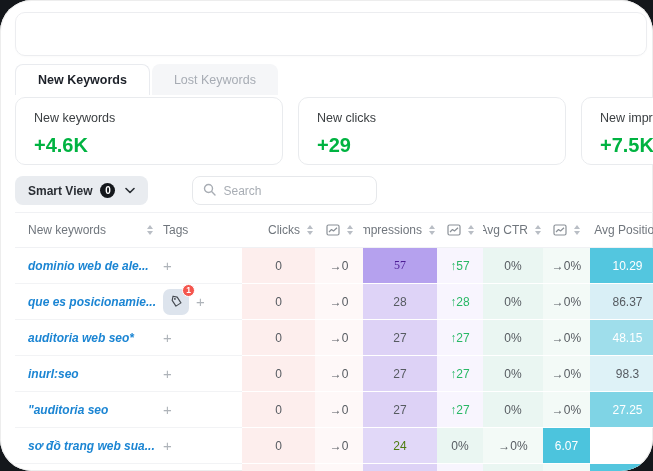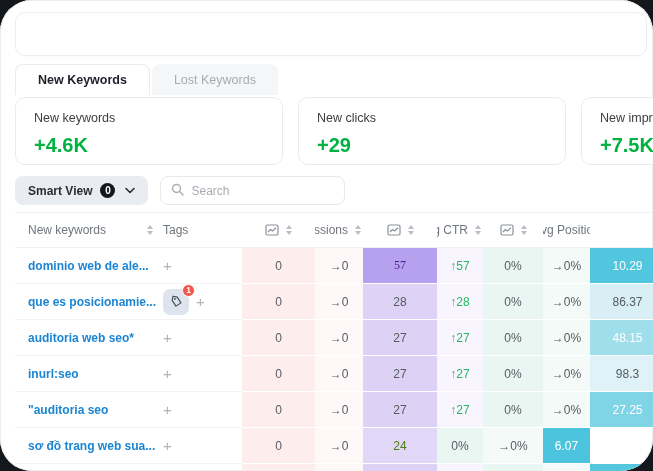--- a/index.html
+++ b/index.html
@@ -29,21 +29,21 @@
   .tab.inactive { background:#f5f6f8; color:#a7acb4; margin-left:2px; }
   
   .stats { position:absolute; left:15px; top:97px; display:flex; gap:15px; width:900px; }
   .stat-card {
     width:268px; height:68px; background:#fff; border:1px solid #e9ebee;
     border-radius:10px; padding:13px 18px; flex:0 0 auto; overflow:hidden;
   }
   .stat-label { font-size:12.5px; color:#3c4043; white-space:nowrap; }
   .stat-value { font-size:20px; font-weight:bold; color:#00b341; margin-top:9px; }
   
-  .controls { position:absolute; left:15px; top:176px; display:flex; align-items:center; }
+  .controls { position:absolute; left:15px; top:176px; display:flex; align-items:center;gap:32px; }
   .smart-view {
     background:#e9ecf0; border:none; border-radius:8px; height:29px;
     display:flex; align-items:center; gap:8px; padding:0 13px;
     font-size:12px; font-weight:bold; color:#2a2e34; cursor:pointer;
     font-family:"Liberation Sans", sans-serif;
   }
   .sv-badge {
     width:15px; height:15px; border-radius:50%; background:#15181c; color:#fff;
     font-size:10px; font-weight:bold; display:flex; align-items:center; justify-content:center;
   }
@@ -74,21 +74,21 @@
   .hc-center { justify-content:center; }
   .sort { display:flex; flex-direction:column; gap:2px; margin-left:7px; cursor:pointer; }
   .sort i { display:block; width:0; height:0; border-left:3.5px solid transparent; border-right:3.5px solid transparent; }
   .sort .up { border-bottom:4px solid #b9bec5; }
   .sort .down { border-top:4px solid #b9bec5; }
   .chart-ic { display:flex; align-items:center; cursor:pointer; }
   
   .tbody .trow { height:36px; font-size:12px; }
   .bcell { display:flex; align-items:center; overflow:hidden; white-space:nowrap;
     border-bottom:1px solid #f2f3f5; }
-  .c-keyword { padding-left:13px; }
+  .c-keyword { padding-left:13px;font-style:italic; }
   .c-keyword a { color:#1b85d3; font-weight:bold; text-decoration:none; font-size:12px; }
   .c-tags { padding-left:6px; gap:7px; }
   .plus-btn { color:#aeb3b9; font-size:15px; line-height:1; background:none; border:none; cursor:pointer;
     font-family:"Liberation Sans", sans-serif; }
   .tag-chip {
     position:relative; width:26px; height:26px; background:#dde4ed; border-radius:7px;
     display:flex; align-items:center; justify-content:center; cursor:pointer;
   }
   .tag-chip .count {
     position:absolute; top:-5px; right:-6px; min-width:13px; height:13px;
@@ -158,20 +158,27 @@
       <div class="hcell hc-keyword">
         <span>New keywords</span>
         <span class="sort">
             <i class="up"></i>
             <i class="down"></i>
           </span>
       </div>
       <div class="hcell hc-tags">
         <span>Tags</span>
       </div>
+      <div class="hcell hc-right" style="padding-right:2px;">
+        <span>Clicks</span>
+        <span class="sort">
+            <i class="up"></i>
+            <i class="down"></i>
+          </span>
+      </div>
       <div class="hcell hc-center">
         <span class="chart-ic">
           <svg width="14" height="12" viewBox="0 0 14 12">
               <rect x="1" y="1" width="12" height="10" rx="1.5" fill="none" stroke="#8a9097" stroke-width="1.2"></rect>
               <polyline points="3,8 5.5,5.5 7.5,7 11,3.8" fill="none" stroke="#8a9097" stroke-width="1.2" stroke-linejoin="round"></polyline>
             </svg>
         </span>
         <span class="sort">
             <i class="up"></i>
             <i class="down"></i>

